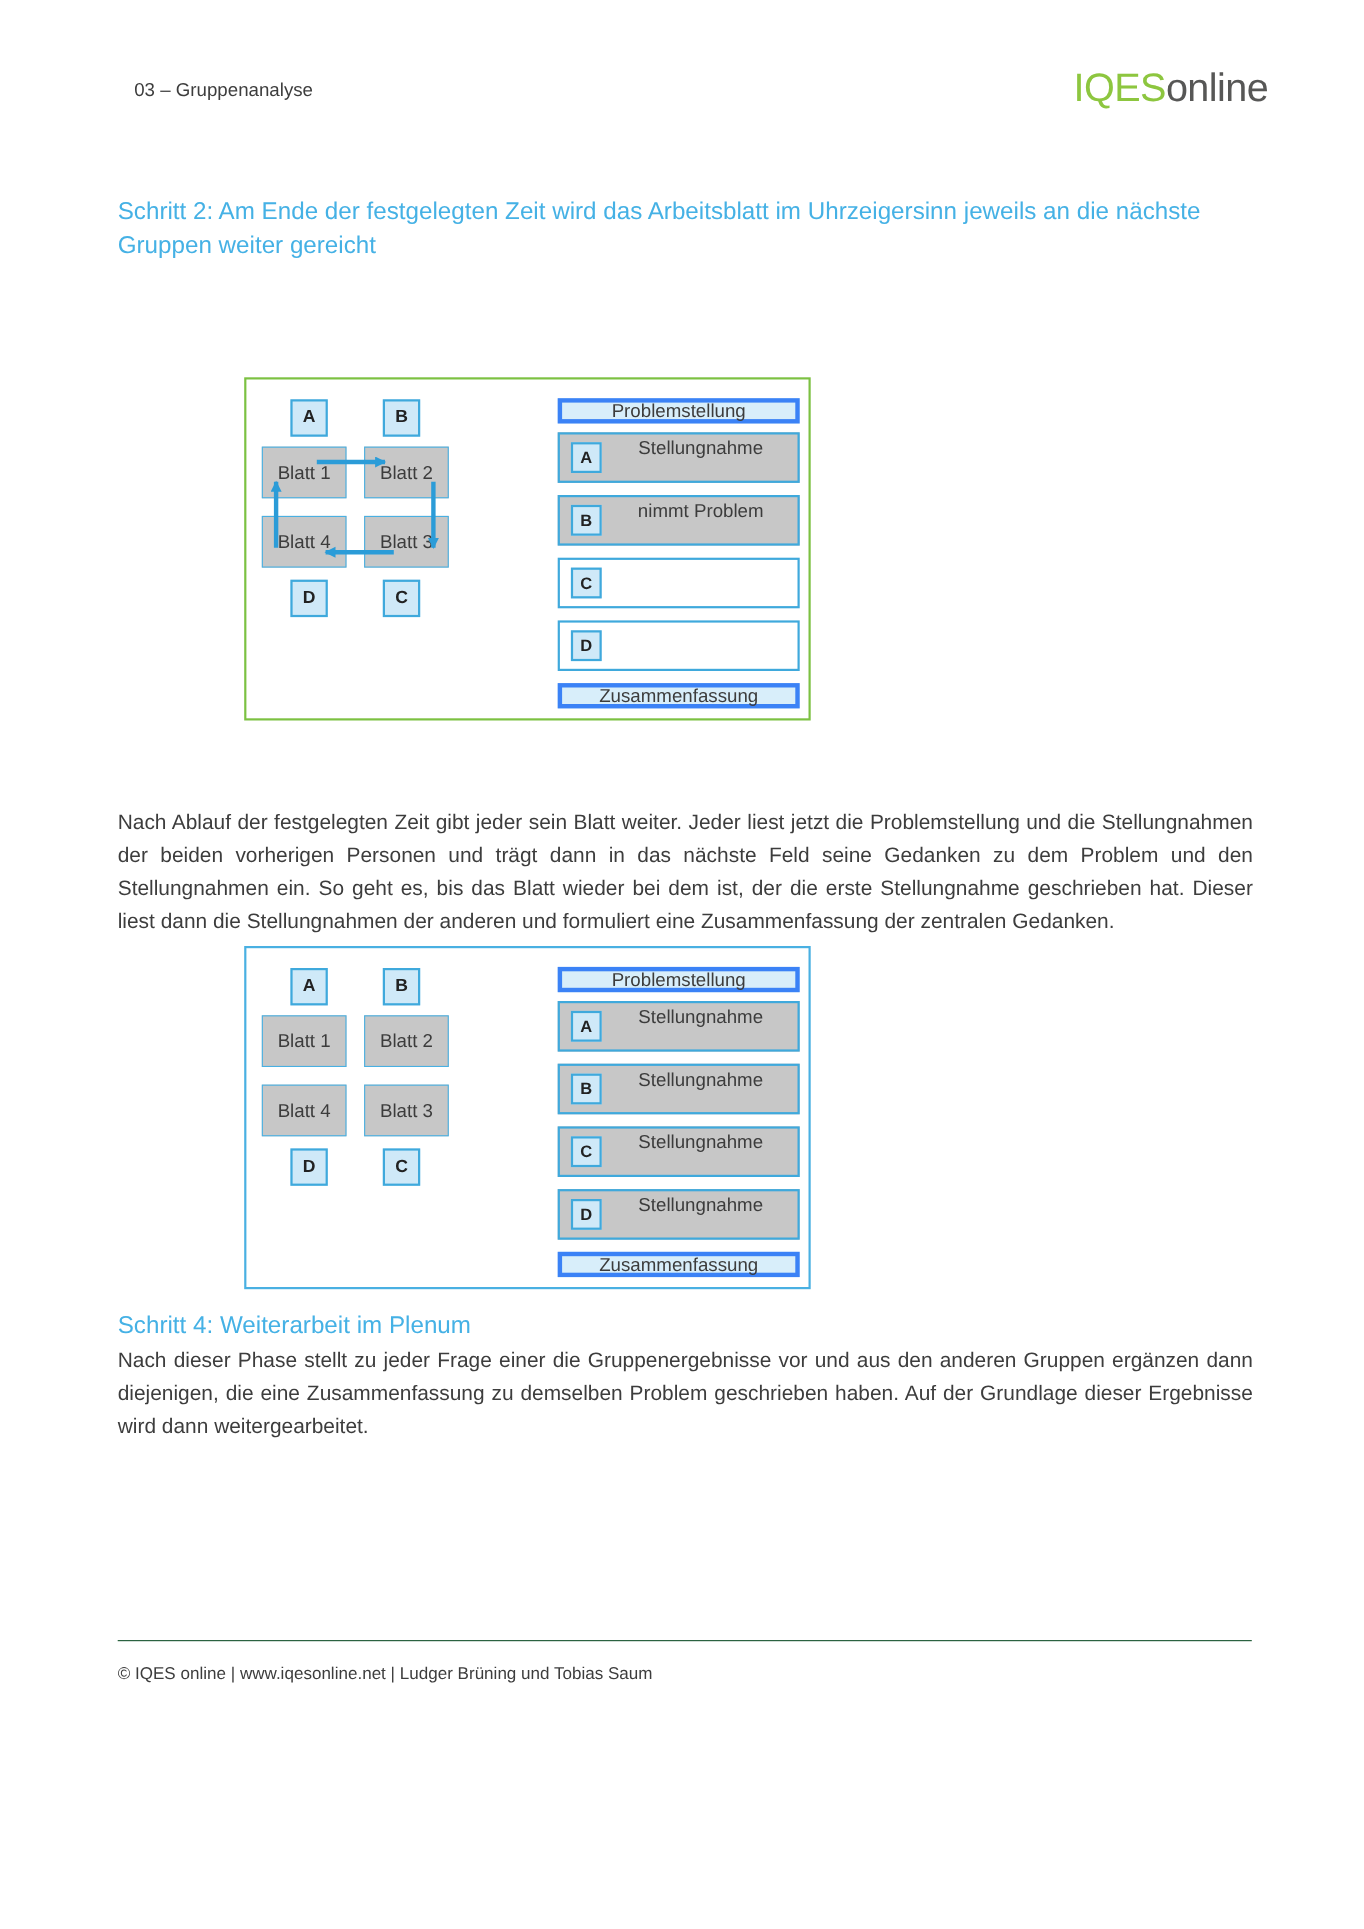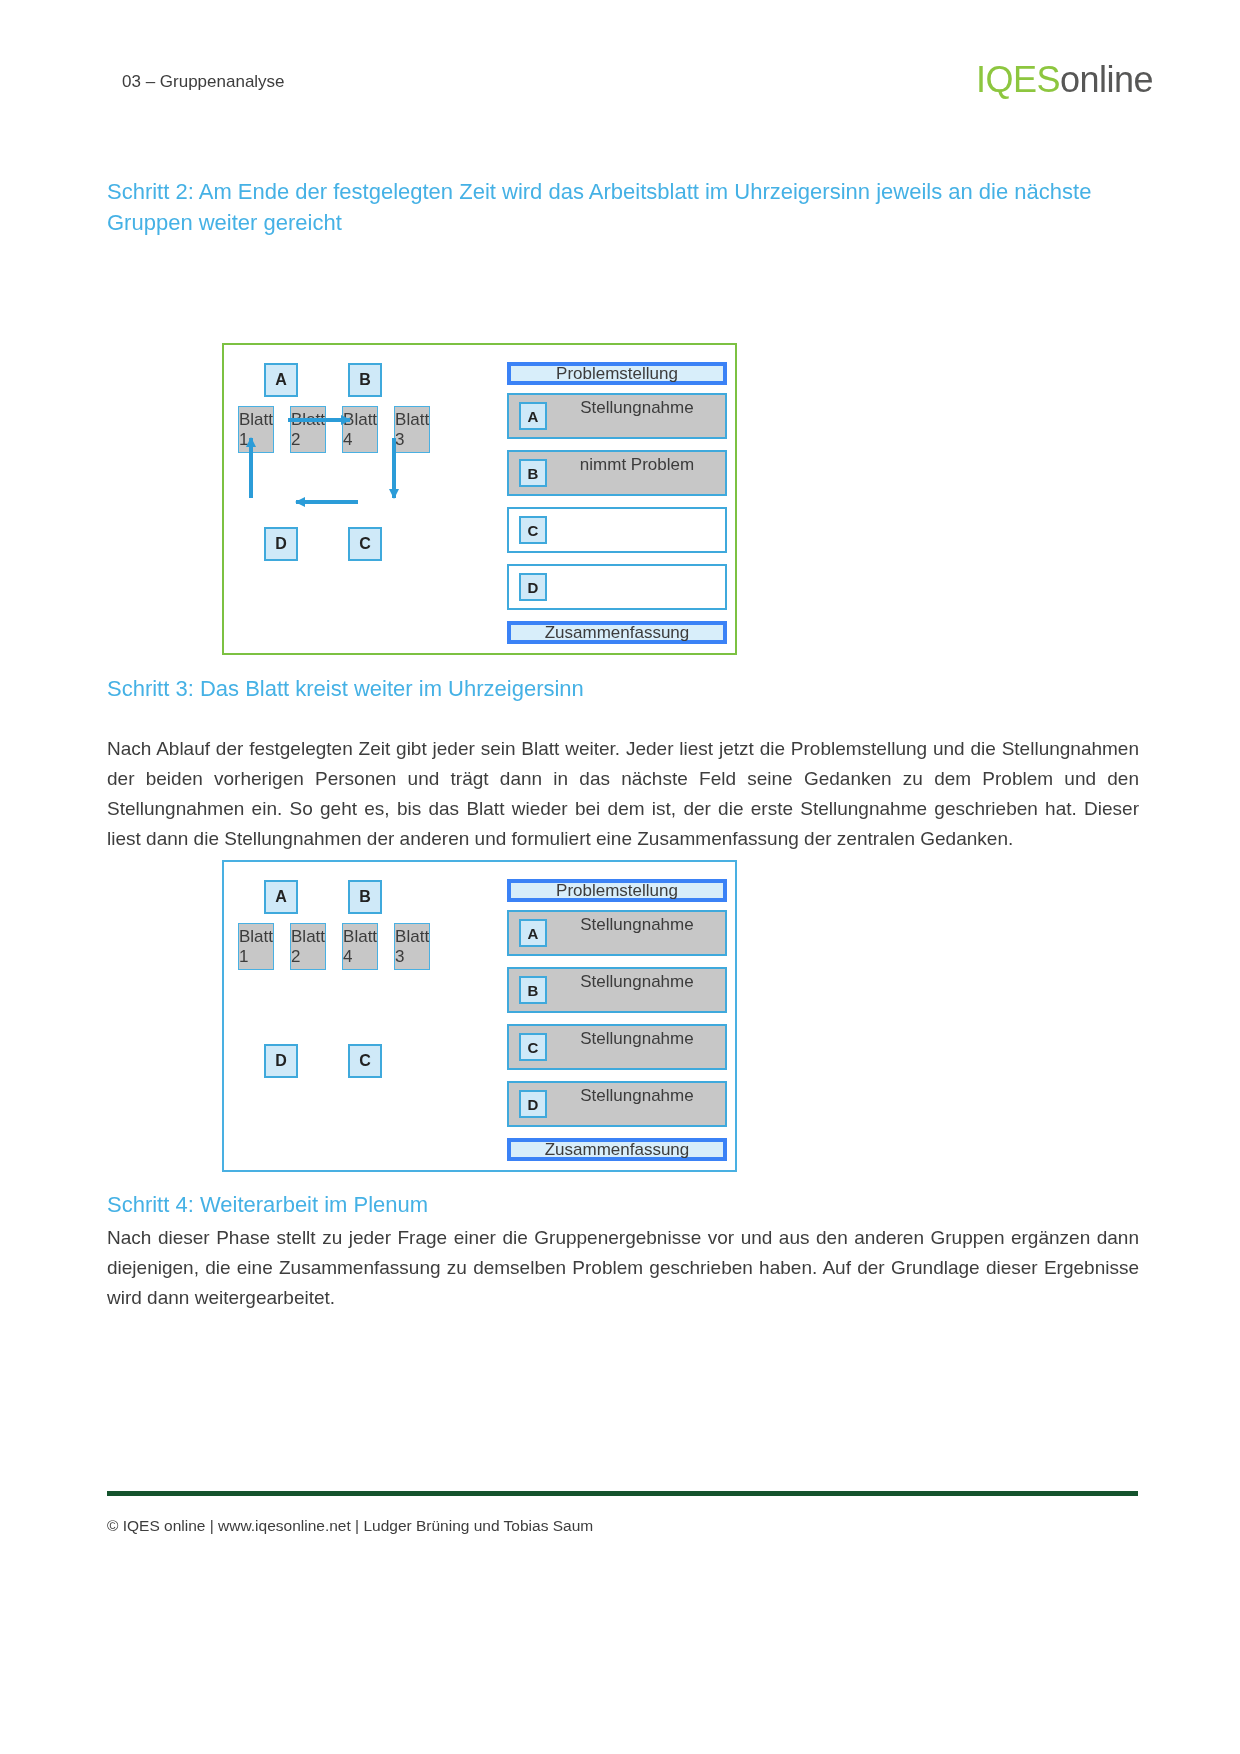--- a/index.html
+++ b/index.html
@@ -31,21 +31,21 @@
   .letter-chip { position:absolute; width:34px; height:34px;
                  background:#cfe9f8; border:2px solid #3fa9dc;
                  display:flex; align-items:center; justify-content:center;
                  font-size:16px; font-weight:bold; color:#222; }
   .chip-tl { left:40px;  top:18px; }
   .chip-tr { left:124px; top:18px; }
   .chip-bl { left:40px;  top:182px; }
   .chip-br { left:124px; top:182px; }
 
   .sheet-grid { position:absolute; left:14px; top:61px; width:170px; height:110px;
-                display:grid; grid-template-columns:1fr 1fr 1fr 1fr; grid-template-rows:1fr 1fr; gap:16px; }
+                display:grid; grid-template-columns:1fr 1fr; grid-template-rows:1fr 1fr; gap:16px; }
   .sheet-cell { background:#c7c7c7; border:1px solid #49b0e2;
                 display:flex; align-items:center; justify-content:center;
                 font-size:17px; color:#3c3c3c; }
 
   .arrows-svg { position:absolute; left:8px; top:55px; pointer-events:none; }
 
   .worksheet { position:absolute; left:283px; top:17px; width:220px; }
   .ws-cap { height:23px; background:#d8eefa; border:4px solid #3b82f6;
             display:flex; align-items:center; justify-content:center;
             font-size:17px; color:#3c3c3c; }
@@ -55,21 +55,21 @@
   .ws-row.filled { background:#c7c7c7; }
   .ws-letter { position:absolute; left:10px; top:50%; transform:translateY(-50%);
                width:28px; height:28px; background:#cfe9f8; border:2px solid #3fa9dc;
                display:flex; align-items:center; justify-content:center;
                font-size:15px; font-weight:bold; color:#222; }
   .ws-text { position:absolute; left:44px; right:4px; top:3px;
              text-align:center; font-size:17px; color:#3c3c3c; }
 
   
   .doc-footer { position:absolute; left:107px; top:1491px; width:1031px;
-                border-top:5px solid #14532d; }
+                border-top:1px solid #14532d; }
   .doc-footer .footer-text { padding-top:21px; font-size:15.5px; color:#3d3d3d; }
 
   
   #heading-s2 { top:176px; }
   #body-s2    { top:241px; }
   #diagram-1  { top:343px; }
   #heading-s3 { top:673px; }
   #body-s3    { top:734px; }
   #diagram-2  { top:860px; }
   #heading-s4 { top:1189px; }
@@ -131,21 +131,20 @@
       </div>
       <div class="ws-row">
         <div class="ws-letter">D</div>
         <div class="ws-text"></div>
       </div>
 
       <div class="ws-cap">Zusammenfassung</div>
     </div>
   </div>
 
-  <h2 class="step-heading" id="heading-s3">Schritt 3: Das Blatt kreist weiter im Uhrzeigersinn</h2>
   <p class="body-text" id="body-s3">Nach Ablauf der festgelegten Zeit gibt jeder sein Blatt weiter. Jeder liest jetzt die Problemstellung und die Stellungnahmen der beiden vorherigen Personen und trägt dann in das nächste Feld seine Gedanken zu dem Problem und den Stellungnahmen ein. So geht es, bis das Blatt wieder bei dem ist, der die erste Stellungnahme geschrieben hat. Dieser liest dann die Stellungnahmen der anderen und formuliert eine Zusammenfassung der zentralen Gedanken.</p>
 
   <div class="diagram blue" id="diagram-2">
     <div class="letter-chip chip-tl">A</div>
     <div class="letter-chip chip-tr">B</div>
     <div class="letter-chip chip-bl">D</div>
     <div class="letter-chip chip-br">C</div>
 
     <div class="sheet-grid">
       <div class="sheet-cell">Blatt 1</div>

